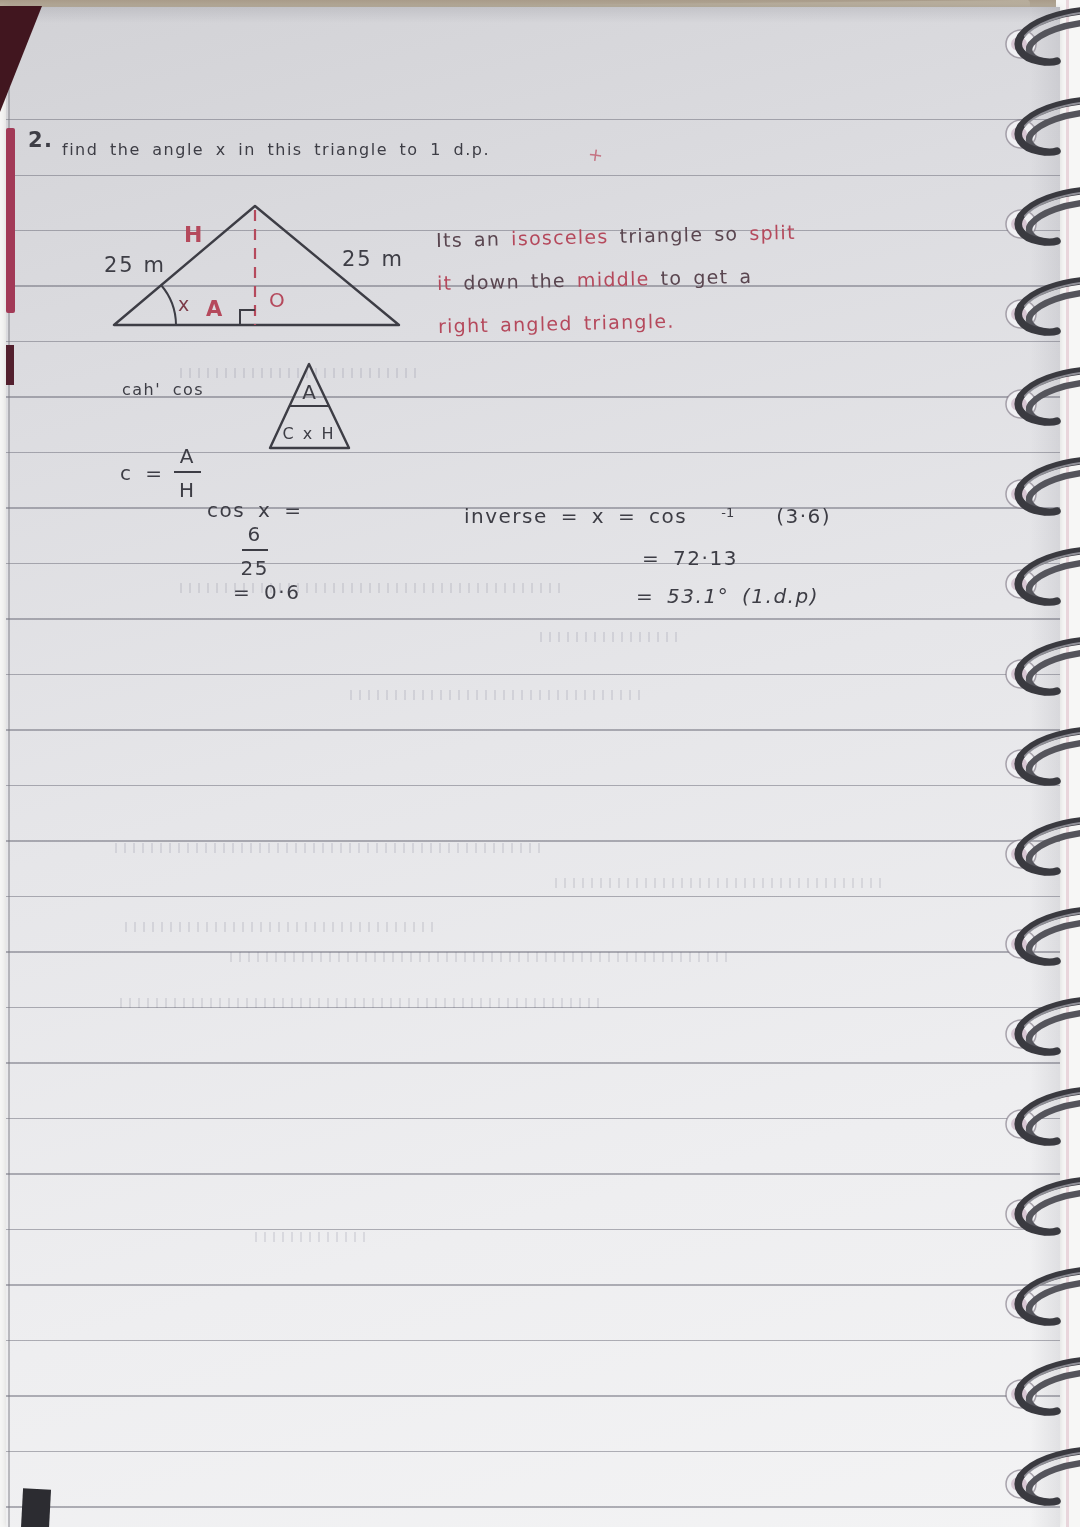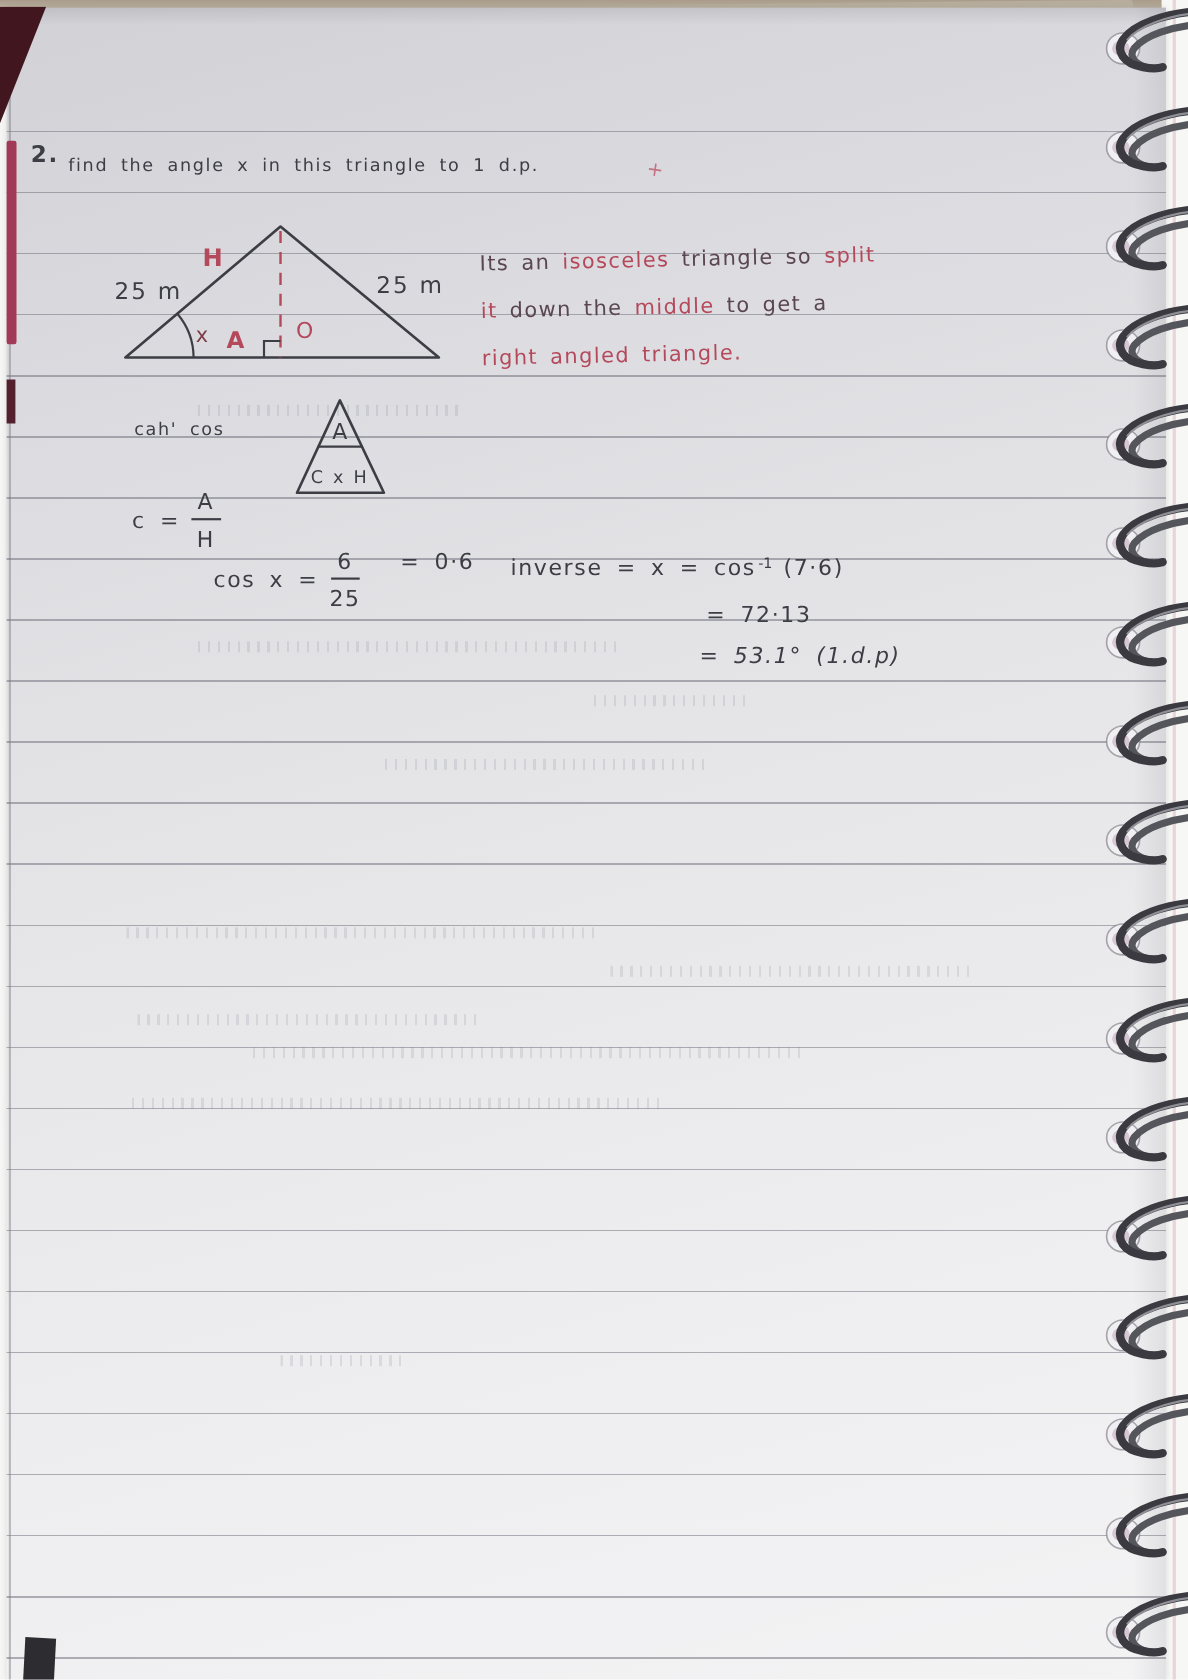--- a/index.html
+++ b/index.html
@@ -48,22 +48,22 @@
   .formula-svg{position:absolute;left:262px;top:356px;}
   .note{position:absolute;left:437px;top:214px;width:440px;transform:rotate(-1.3deg);
     font-size:19px;letter-spacing:1.3px;line-height:43px;white-space:nowrap;}
   .note .w{margin-right:11px;}
   .note .red{color:var(--red);}
   .note .dark{color:var(--red-dark);}
   .mnemonic{left:122px;top:380px;}
   .eq{position:absolute;display:inline-flex;align-items:center;color:var(--ink);
     font-size:20px;letter-spacing:1.5px;word-spacing:5px;white-space:nowrap;}
   .ratio{left:120px;top:444px;}
-  .cos-eq{left:194px;top:498px;}
-  .inv-eq{left:464px;top:504px;}
+  .cos-eq{left:207px;top:498px;flex-direction:column;}
+  .inv-eq{left:464px;top:504px;gap:32px;}
   .step1{left:642px;top:546px;}
   .step2{left:636px;top:584px;font-style:italic;}
   .frac{display:inline-flex;flex-direction:column;align-items:center;margin:0 10px;}
   .frac .num{padding:0 6px 3px 6px;border-bottom:2.2px solid var(--ink);}
   .frac .den{padding-top:5px;}
   .cos-eq .frac .den{}
   .eq sup{font-size:13px;vertical-align:super;letter-spacing:0;margin-left:2px;position:relative;top:-4px;}
   .eq .result{margin-left:26px;}
   
   .smudge{position:absolute;height:10px;
@@ -140,21 +140,21 @@
       <span class="frac">
         <span class="num">6</span>
         <span class="den">25</span>
       </span>
       <span class="result" style="align-self:flex-start">= 0·6</span>
     </div>
 
     <div class="eq inv-eq">
       <span>inverse = x = cos</span>
         <sup>-1</sup>
-      <span style="margin-left:10px">(7·6)</span>
+      <span style="margin-left:10px">(3·6)</span>
     </div>
 
     <div class="eq step1">= 72·13</div>
     <div class="eq step2">= 53.1° (1.d.p)</div>
   </div>
 
   <div id="smudges">
       <div class="smudge" style="left: 180px; top: 368px; width: 240px;"></div>
       <div class="smudge" style="left: 180px; top: 583px; width: 380px;"></div>
       <div class="smudge" style="left: 540px; top: 632px; width: 140px;"></div>

